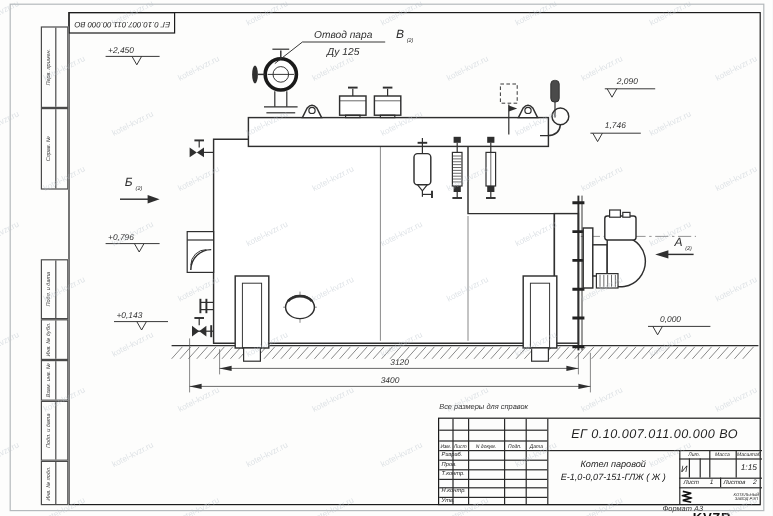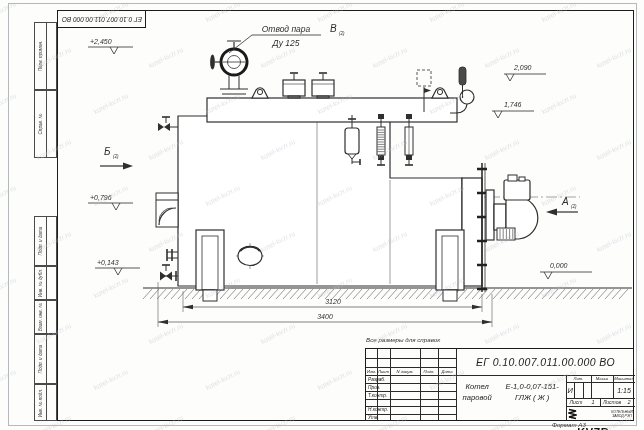--- a/index.html
+++ b/index.html
@@ -18,21 +18,21 @@
   svg .dsh{stroke-dasharray:3 2;} svg .cl{stroke-dasharray:11 3 2 3;stroke:#6a6a6a;stroke-width:0.6;}
   svg .txt{font-family:"Liberation Sans",sans-serif;font-style:italic;fill:#2e2e2e;stroke:none;}
   
   #tb{position:absolute;left:365px;top:348px;width:269px;height:73px;border:1.3px solid #1c1c1c;box-sizing:border-box;font-style:italic;color:#222;background:#fdfdfc;}
   #tb .vl{position:absolute;top:0;bottom:0;border-left:0.8px solid #2a2a2a;}
   #tb .hl{position:absolute;height:0;border-top:0.8px solid #2a2a2a;}
   #tb .cell{position:absolute;display:flex;align-items:center;justify-content:center;text-align:center;}
   #tb .rowlab{position:absolute;left:2px;font-size:4.8px;}
   #tb .collab{position:absolute;font-size:4.2px;text-align:center;}
   #doc-number{left:90px;top:0;width:179px;height:26px;font-size:10.5px;letter-spacing:0.4px;}
-  #tb-name{left:90px;top:26px;width:110px;height:34px;flex-direction:row;font-size:7.6px;line-height:1.5;}
+  #tb-name{left:90px;top:26px;width:110px;height:34px;flex-direction:column;font-size:7.6px;line-height:1.5;}
   #logo-cell{left:200px;top:57px;width:69px;height:16px;display:flex;align-items:center;justify-content:center;font-style:normal;}
   #logo-cell .kvzr{font-weight:bold;font-size:11px;letter-spacing:0.5px;color:#111;margin-top:36px;}
   #logo-cell .sub{font-size:3.4px;line-height:1.3;margin-left:2px;color:#222;font-style:italic;}
   #note{position:absolute;left:366px;top:336px;font-size:6.2px;font-style:italic;color:#333;}
   #format{position:absolute;left:552px;top:421px;font-size:6.2px;font-style:italic;color:#333;}
   #watermarks{position:absolute;left:0;top:0;width:644px;height:430px;pointer-events:none;overflow:hidden;}
   #watermarks span{position:absolute;font-size:7px;color:#b8c1ca;opacity:0.45;transform:rotate(-27deg);white-space:nowrap;}
 </style>
 </head>
 <body>

